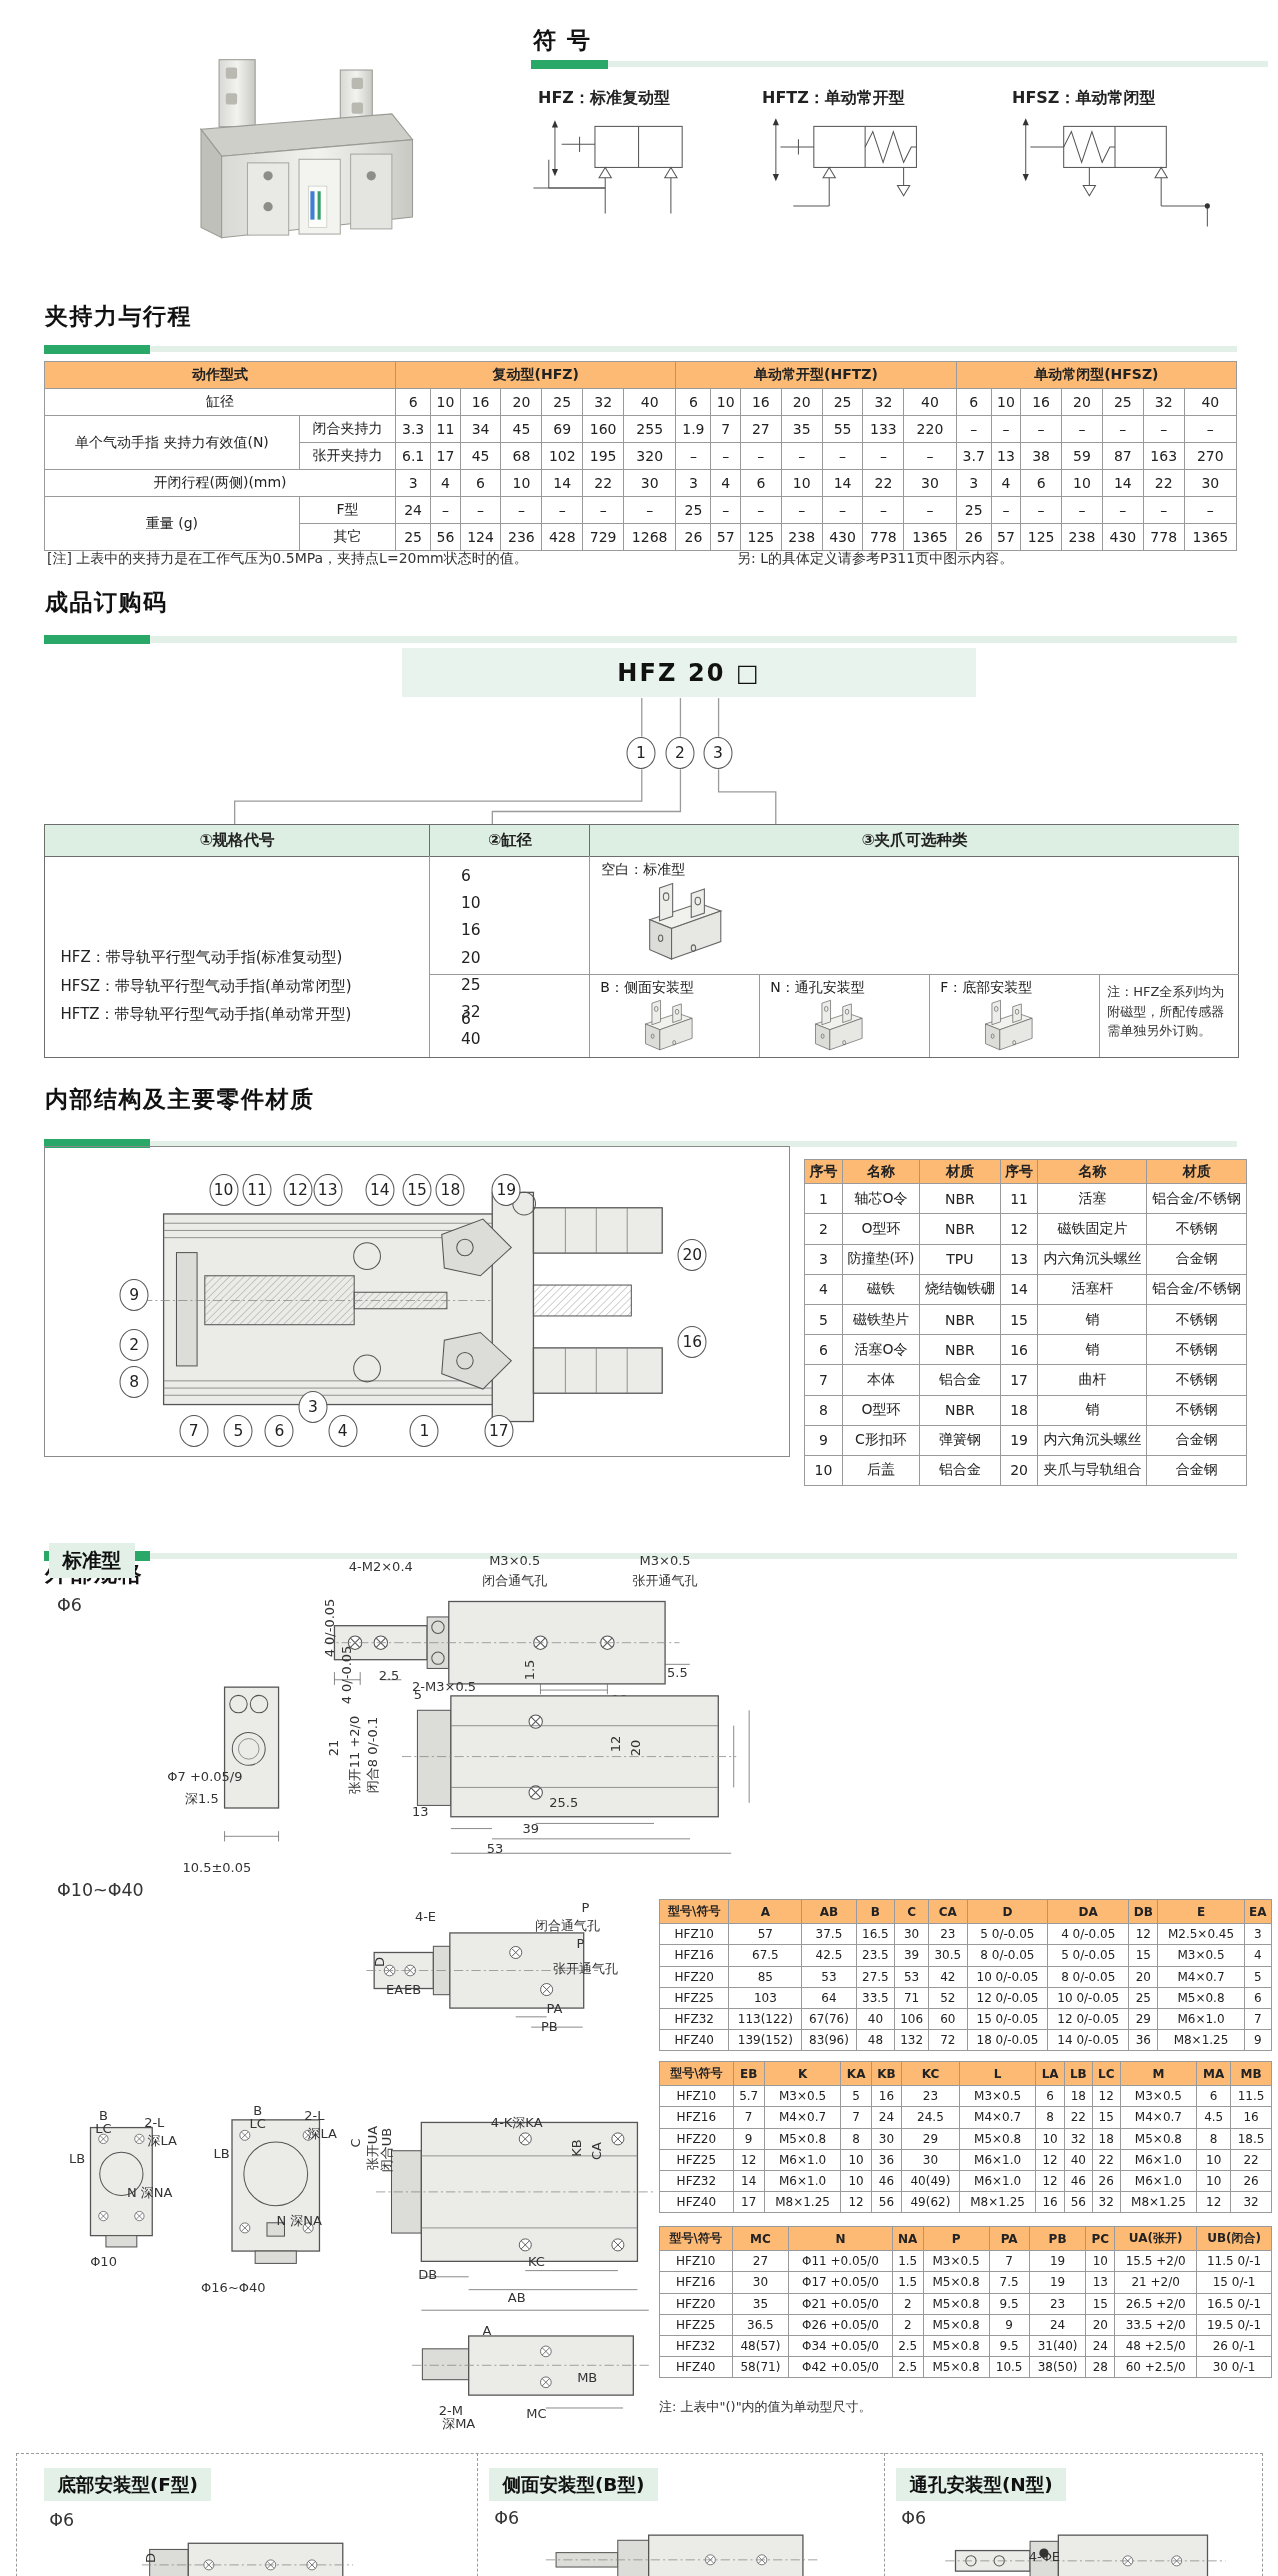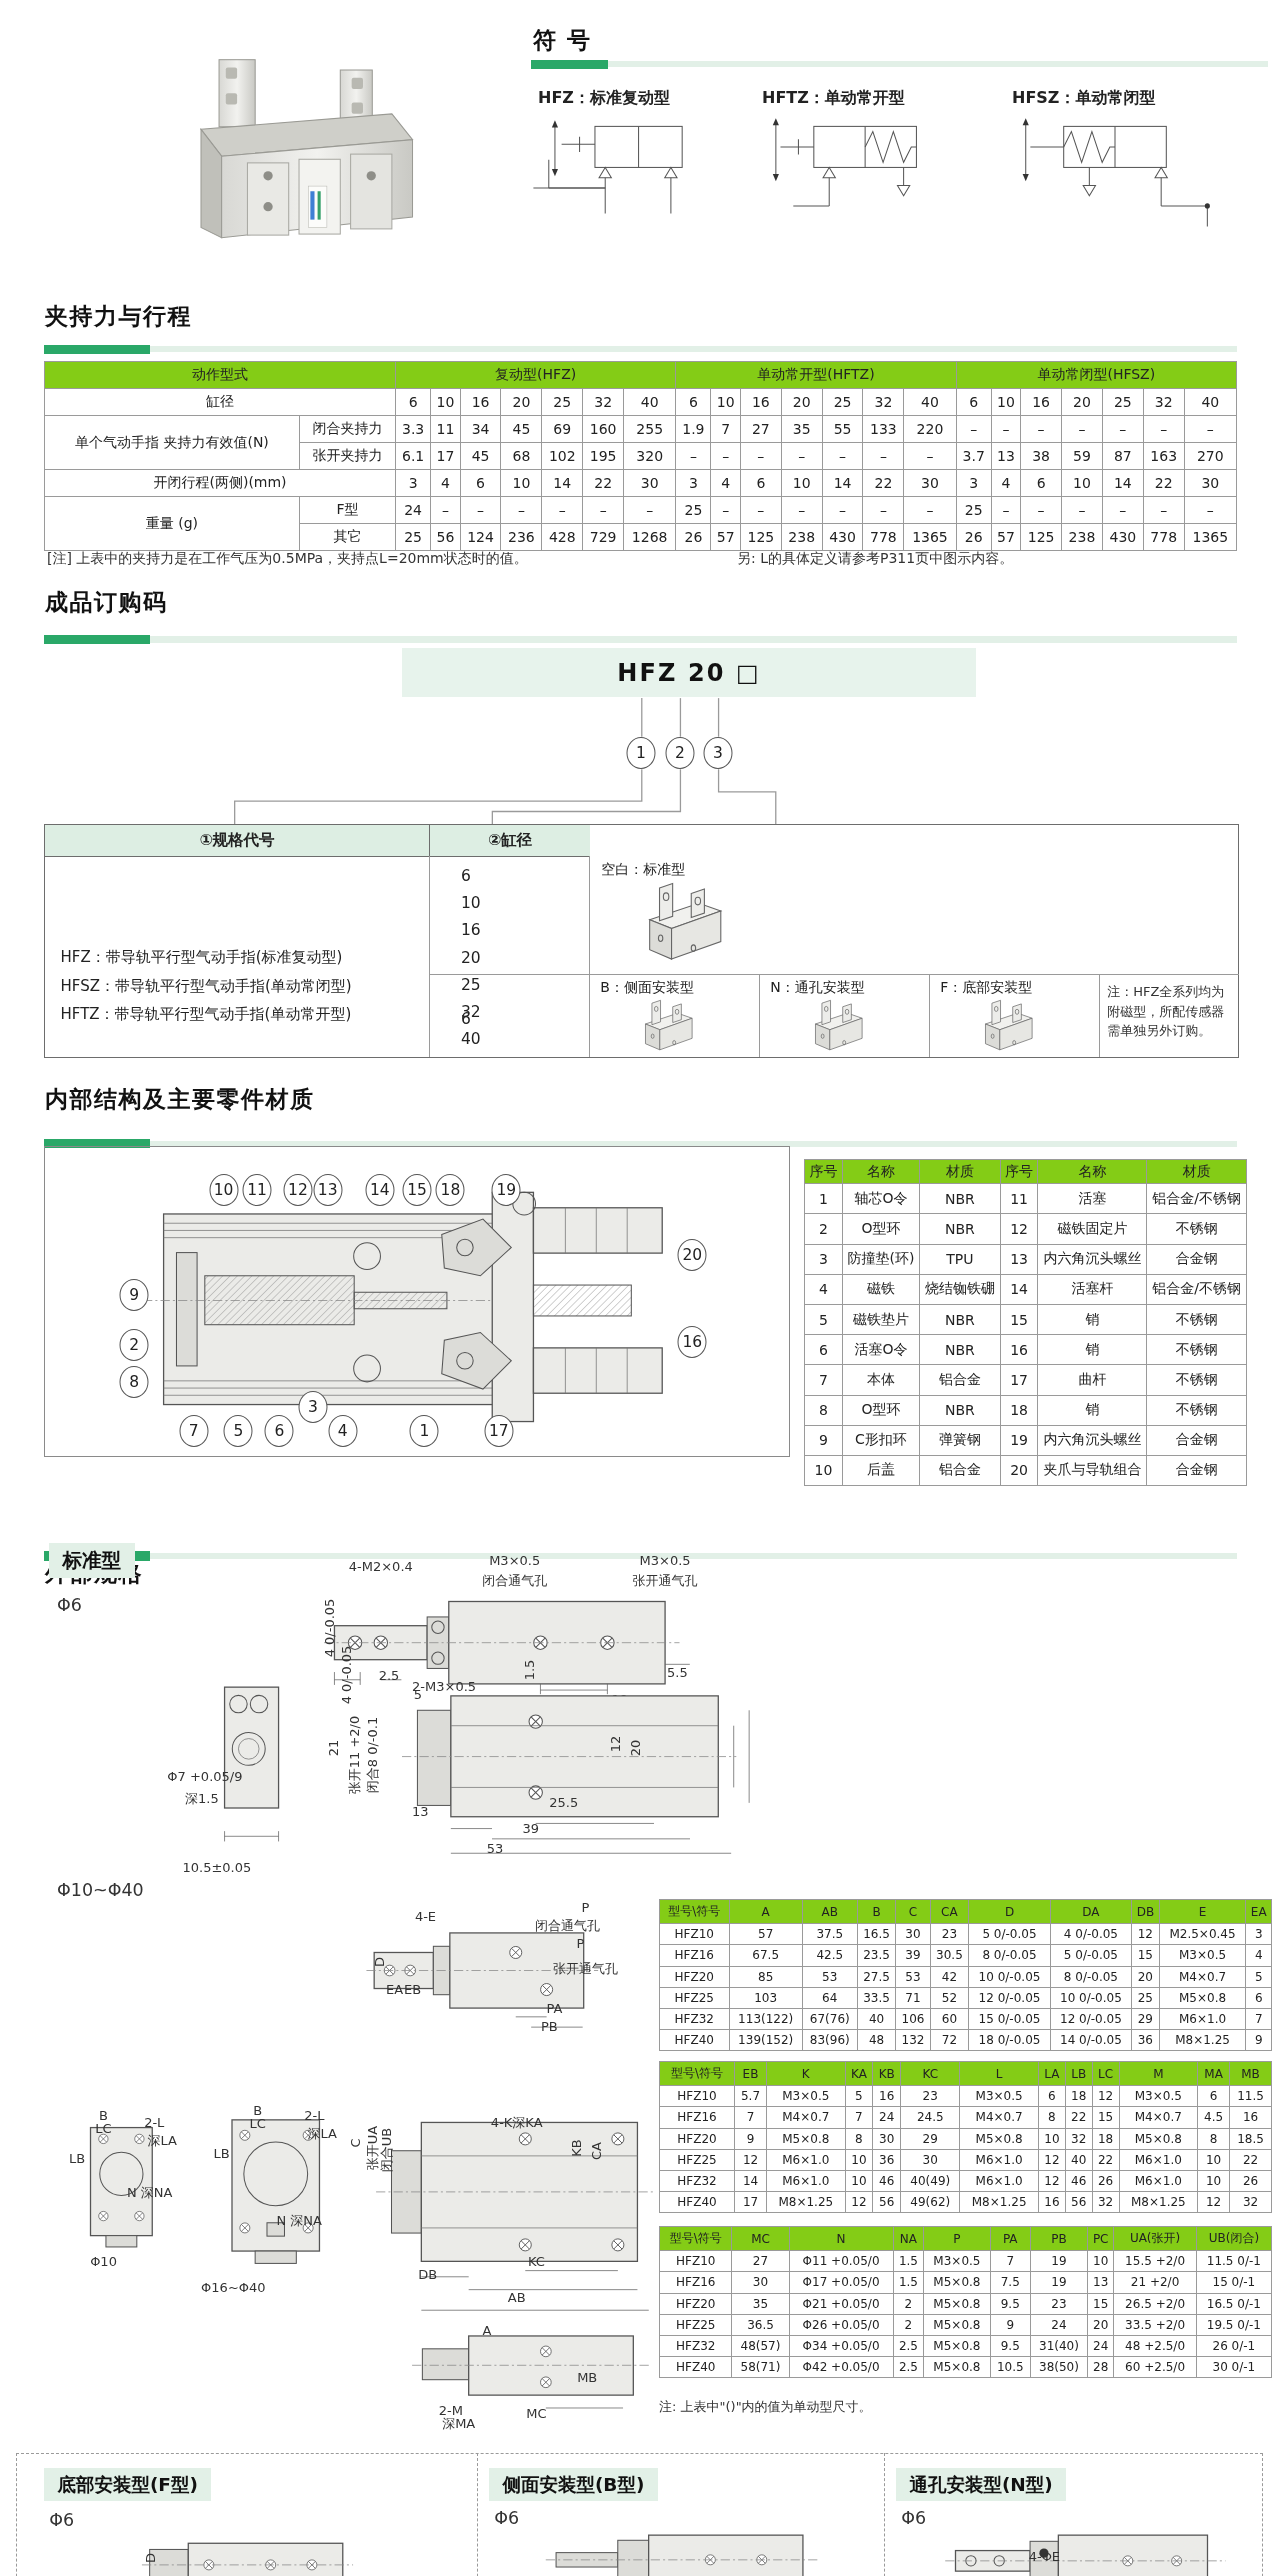--- a/index.html
+++ b/index.html
@@ -9,21 +9,21 @@
   .sec-title{font-weight:bold;font-size:23px;color:#111;letter-spacing:1.5px;}
   .gbar{height:6.2px;background:#e2f0e7;position:relative;}
   .gbar .dark{position:absolute;left:0;top:-1.5px;height:9.3px;background:#2aa868;}
   .badge{display:inline-block;background:#e2f0e7;font-size:19.6px;font-weight:bold;padding:4.1px 13.4px;color:#111;}
   .dia-label{font-size:17.5px;color:#333;}
   .anno{position:absolute;transform:translate(-50%,-50%);font-size:13px;color:#333;white-space:nowrap;line-height:1;}
   .anno.r{transform:translate(-50%,-50%) rotate(-90deg);}
   .callout{position:absolute;width:27px;height:30px;border:1.5px solid #555;border-radius:50%;display:flex;align-items:center;justify-content:center;font-size:15.5px;color:#222;background:#fff;transform:translate(-50%,-50%);}
   table.grid{border-collapse:collapse;background:#fff;}
   table.grid th,table.grid td{border:0.5px solid #9a9a9a;text-align:center;padding:2.6px 4.1px;color:#222;}
-  table.grid th{background:#84cc16;font-weight:normal;}
+  table.grid th{background:#fdba74;font-weight:bold;}
   table.grid{border:1px solid #6d6d6d;}
   table.force{font-size:14px;width:1193px;}
   table.force td,table.force th{height:24px;padding:1px 2.1px;}
   table.parts{font-size:14px;width:443px;}
   table.parts td{height:24px;}
   table.dim{font-size:12px;width:613px;}
   table.dim td,table.dim th{padding:3.1px 2.1px;white-space:nowrap;}
   .note{font-size:14px;color:#333;}
   .ordtab{position:absolute;border:1px solid #6d6d6d;}
   .ordtab .hd{background:#ddeee3;font-weight:bold;font-size:15.5px;display:flex;align-items:center;justify-content:center;border-bottom:1px solid #6d6d6d;}
@@ -350,20 +350,21 @@
       <polyline points="1160,138 1160,200 370,200 370,246"></polyline>
       <polyline points="1235,138 1235,220 870,220 870,246"></polyline>
       <polyline points="1309,138 1309,182 1420,182 1420,246"></polyline>
     </g>
   </svg>
 
   <div class="ordtab" style="left:44px;top:824px;width:1193px;height:232px">
 
     <div class="hd abs" style="left:0;top:0;width:384px;height:31px">①规格代号</div>
     <div class="hd abs" style="left:384px;top:0;width:160px;height:31px;border-left:1px solid #6d6d6d">②缸径</div>
+    <div class="hd abs" style="left:544px;top:0;width:649px;height:31px;border-left:1px solid #6d6d6d">③夹爪可选种类</div>
 
     <div class="abs speclines" style="left:15.5px;top:118px;width:361px">
       <div>HFZ：带导轨平行型气动手指(标准复动型)</div>
       <div>HFSZ：带导轨平行型气动手指(单动常闭型)</div>
       <div>HFTZ：带导轨平行型气动手指(单动常开型)</div>
     </div>
 
     <div class="abs" style="left:384px;top:31px;width:160px;height:118px;border-left:0.5px solid #9a9a9a">
       <div class="borelist" style="padding:7.2px 0 0 31px">
           <div>6</div>

